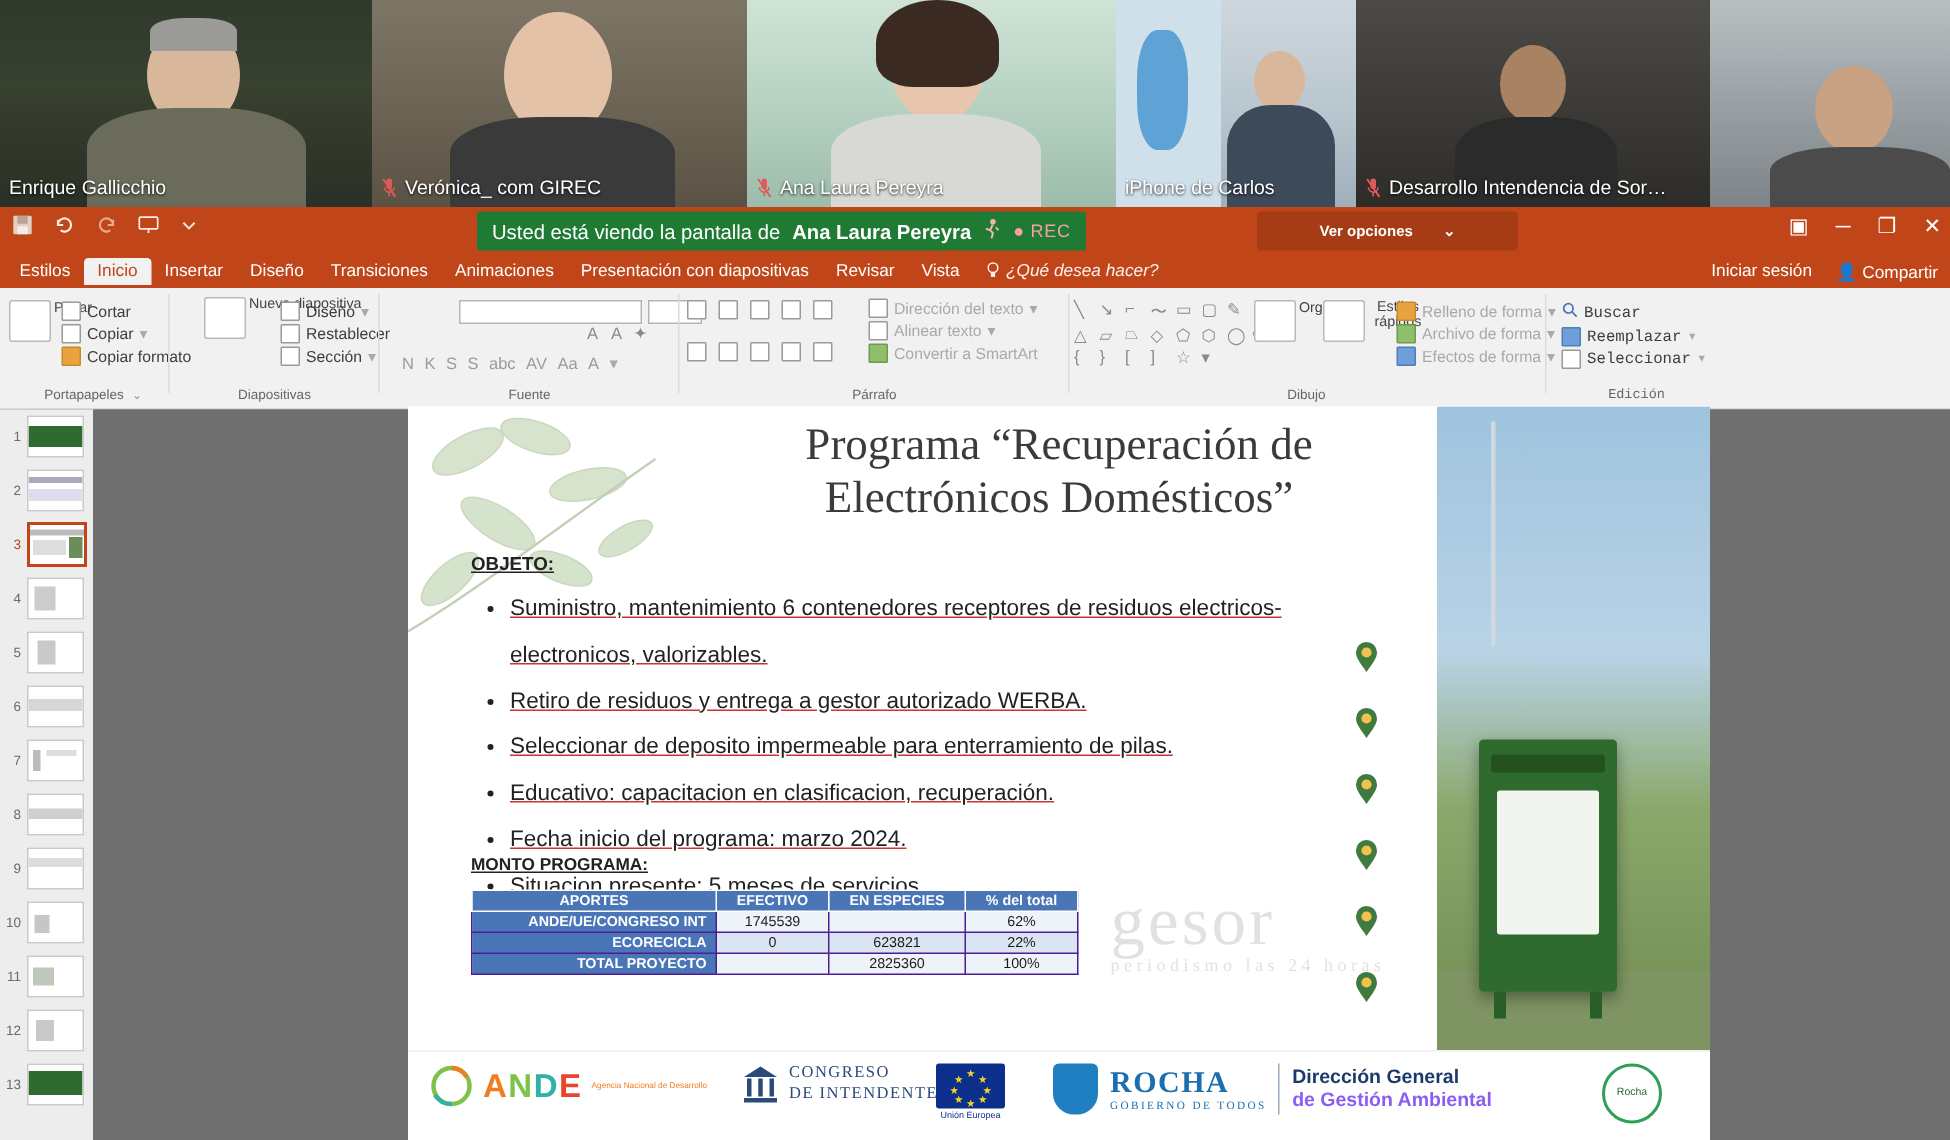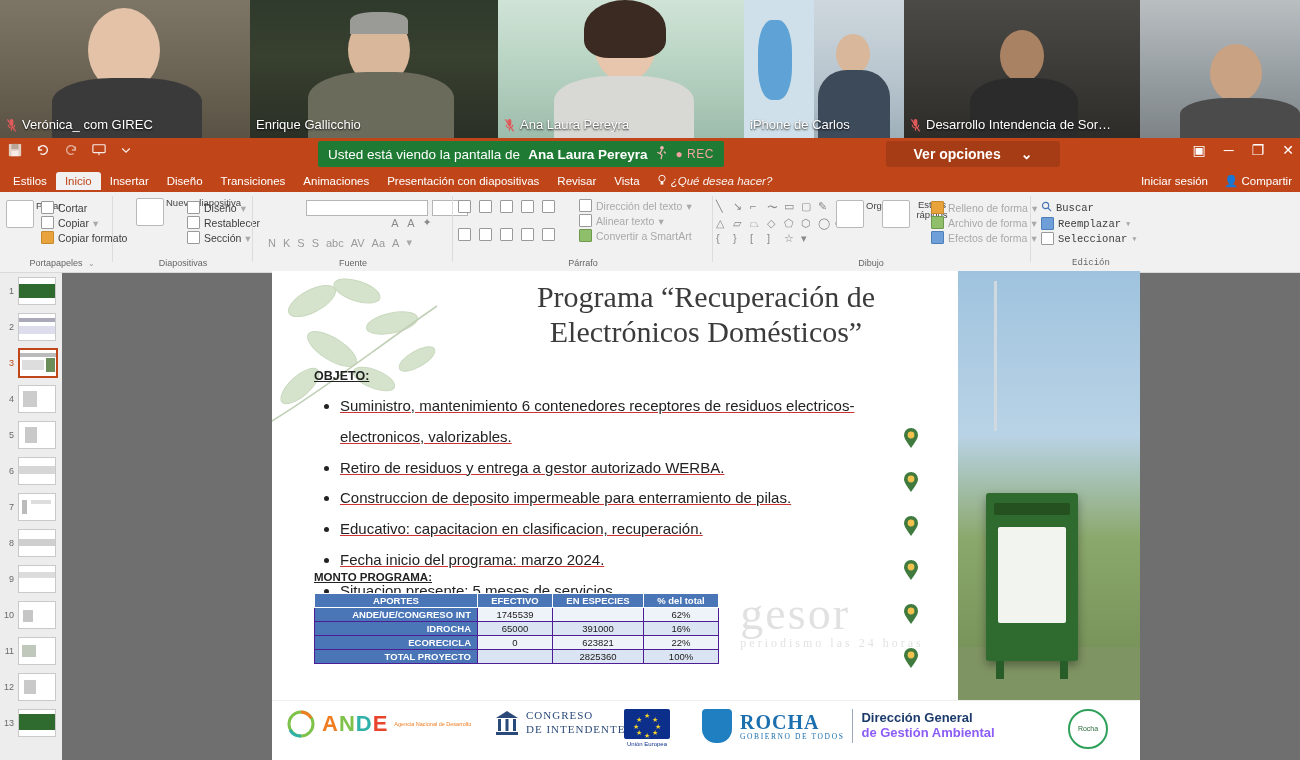--- a/index.html
+++ b/index.html
@@ -36,21 +36,21 @@
   .ppt{position:absolute;left:0;top:138px;width:1300px;height:622px;background:#f1f1f1;}
 
   .titlebar{position:relative;height:32px;background:#c0461a;}
   .qat{position:absolute;left:8px;top:5px;display:flex;gap:14px;align-items:center;color:#fff;opacity:.9;}
   .qat span{font-size:13px;}
   .banner{position:absolute;left:318px;top:3px;height:26px;background:#1f7a33;color:#fff;
           display:flex;align-items:center;gap:8px;padding:0 10px;font-size:13.5px;border-radius:2px;}
   .banner .who{font-weight:bold;}
   .rec{color:#f4a2a2;font-size:12px;letter-spacing:.5px;}
   .vopts{position:absolute;left:838px;top:3px;height:26px;min-width:150px;background:#a53c15;border-radius:3px;
-         color:#fff;display:flex;align-items:center;justify-content:center;gap:20px;font-size:14px;font-weight:bold;padding:0 12px;margin-left:48px;}
+         color:#fff;display:flex;align-items:center;justify-content:center;gap:20px;font-size:10px;font-weight:bold;padding:0 12px;}
   .winbtns{position:absolute;right:6px;top:4px;display:flex;gap:18px;align-items:center;color:#fff;font-size:14px;}
 
   .menubar{position:relative;height:22px;background:#c0461a;color:#fff;font-size:11.5px;}
   .menubar .items{position:absolute;left:4px;top:0;display:flex;gap:0;align-items:center;height:22px;}
   .menubar .mi{padding:3px 9px;white-space:nowrap;}
   .menubar .mi.active{background:#f1f1f1;color:#c0461a;border-radius:3px 3px 0 0;}
   .tellme{display:flex;align-items:center;gap:4px;padding-left:8px;opacity:.92;font-style:italic;}
   .menubar .right{position:absolute;right:8px;top:0;height:22px;display:flex;gap:16px;align-items:center;font-size:11.5px;}
 
   .ribbon{position:relative;height:80px;background:#f1f1f1;border-bottom:1px solid #d9d9d9;color:#3d3d3d;font-size:10.5px;}
@@ -138,47 +138,47 @@
   .leafL{position:absolute;left:-10px;top:-10px;width:210px;height:190px;opacity:.55;}
   .leafB{position:absolute;right:120px;bottom:-10px;width:190px;height:120px;opacity:.5;}
 </style>
 </head>
 <body>
 
 <div class="app">
 
   <div class="video-strip">
 
+    <div class="tile t2">
+      <div class="bg">
+        <div class="head" style="left:98px;top:14px;width:62px;height:72px;background:#d8b79a;"></div>
+        <div class="body" style="left:58px;top:72px;width:146px;height:66px;background:#6b6b5c;"></div>
+        <div style="position:absolute;left:100px;top:12px;width:58px;height:22px;background:#9a9a96;border-radius:40% 40% 0 0;"></div>
+      </div>
+      <div class="name">
+        <span>Enrique Gallicchio</span>
+      </div>
+    </div>
+
     <div class="tile t1">
       <div class="bg">
         <div class="head" style="left:88px;top:8px;width:72px;height:84px;background:#e4c2a8;"></div>
         <div class="body" style="left:52px;top:78px;width:150px;height:60px;background:#3a3a3a;"></div>
         <div style="position:absolute;left:70px;top:2px;width:110px;height:96px;background:#c9a06a;border-radius:50% 50% 40% 40%;z-index:-1;"></div>
       </div>
       <div class="name">
         <span class="mic">
           <svg viewBox="0 0 12 16">
               <rect x="4" y="1" width="4" height="8" rx="2" fill="#e05a5a"></rect>
               <path d="M2.5 7.5a3.5 3.5 0 0 0 7 0" stroke="#e05a5a" fill="none" stroke-width="1.2"></path>
               <line x1="6" y1="11" x2="6" y2="14" stroke="#e05a5a" stroke-width="1.2"></line>
               <line x1="1.5" y1="1.5" x2="10.5" y2="14.5" stroke="#e05a5a" stroke-width="1.4"></line>
             </svg>
         </span>
         <span>Verónica_ com GIREC</span>
-      </div>
-    </div>
-
-    <div class="tile t2">
-      <div class="bg">
-        <div class="head" style="left:98px;top:14px;width:62px;height:72px;background:#d8b79a;"></div>
-        <div class="body" style="left:58px;top:72px;width:146px;height:66px;background:#6b6b5c;"></div>
-        <div style="position:absolute;left:100px;top:12px;width:58px;height:22px;background:#9a9a96;border-radius:40% 40% 0 0;"></div>
-      </div>
-      <div class="name">
-        <span>Enrique Gallicchio</span>
       </div>
     </div>
 
     <div class="tile t3">
       <div class="bg">
         <div class="head" style="left:96px;top:6px;width:62px;height:76px;background:#e8c6ad;"></div>
         <div style="position:absolute;left:86px;top:0px;width:82px;height:58px;background:#3b2a22;border-radius:50% 50% 30% 30%;"></div>
         <div class="body" style="left:56px;top:76px;width:140px;height:62px;background:#d8d8d4;"></div>
       </div>
       <div class="name">
@@ -608,21 +608,21 @@
             <span>Programa “Recuperación de</span><br>
             <span>Electrónicos Domésticos”</span>
           </h1>
 
           <div class="objeto">OBJETO:</div>
 
           <div class="bul">
             <ul>
               <li><span class="u">Suministro, mantenimiento 6 contenedores receptores de residuos electricos-electronicos, valorizables.</span></li>
               <li><span class="u">Retiro de residuos y entrega a gestor autorizado WERBA.</span></li>
-              <li><span class="u">Construccion de deposito impermeable para enterramiento de pilas.</span></li>
+              <li><span class="u">Seleccionar de deposito impermeable para enterramiento de pilas.</span></li>
               <li><span class="u">Educativo: capacitacion en clasificacion, recuperación.</span></li>
               <li><span class="u">Fecha inicio del programa: marzo 2024.</span></li>
               <li><span class="u">Situacion presente: 5 meses de servicios.</span></li>
             </ul>
           </div>
 
           <div class="monto">MONTO PROGRAMA:</div>
 
           <table class="tbl">
             <tbody>
@@ -632,26 +632,20 @@
               <th style="width:78px;">EN ESPECIES</th>
               <th style="width:62px;">% del total</th>
             </tr>
             <tr>
               <td class="lab">ANDE/UE/CONGRESO INT</td>
               <td class="val">1745539</td>
               <td class="val"></td>
               <td class="val">62%</td>
             </tr>
             <tr>
-              <td class="lab">IDROCHA</td>
-              <td class="val">65000</td>
-              <td class="val">391000</td>
-              <td class="val">16%</td>
-            </tr>
-            <tr>
               <td class="lab">ECORECICLA</td>
               <td class="val">0</td>
               <td class="val">623821</td>
               <td class="val">22%</td>
             </tr>
             <tr>
               <td class="lab">TOTAL PROYECTO</td>
               <td class="val"></td>
               <td class="val">2825360</td>
               <td class="val">100%</td>

